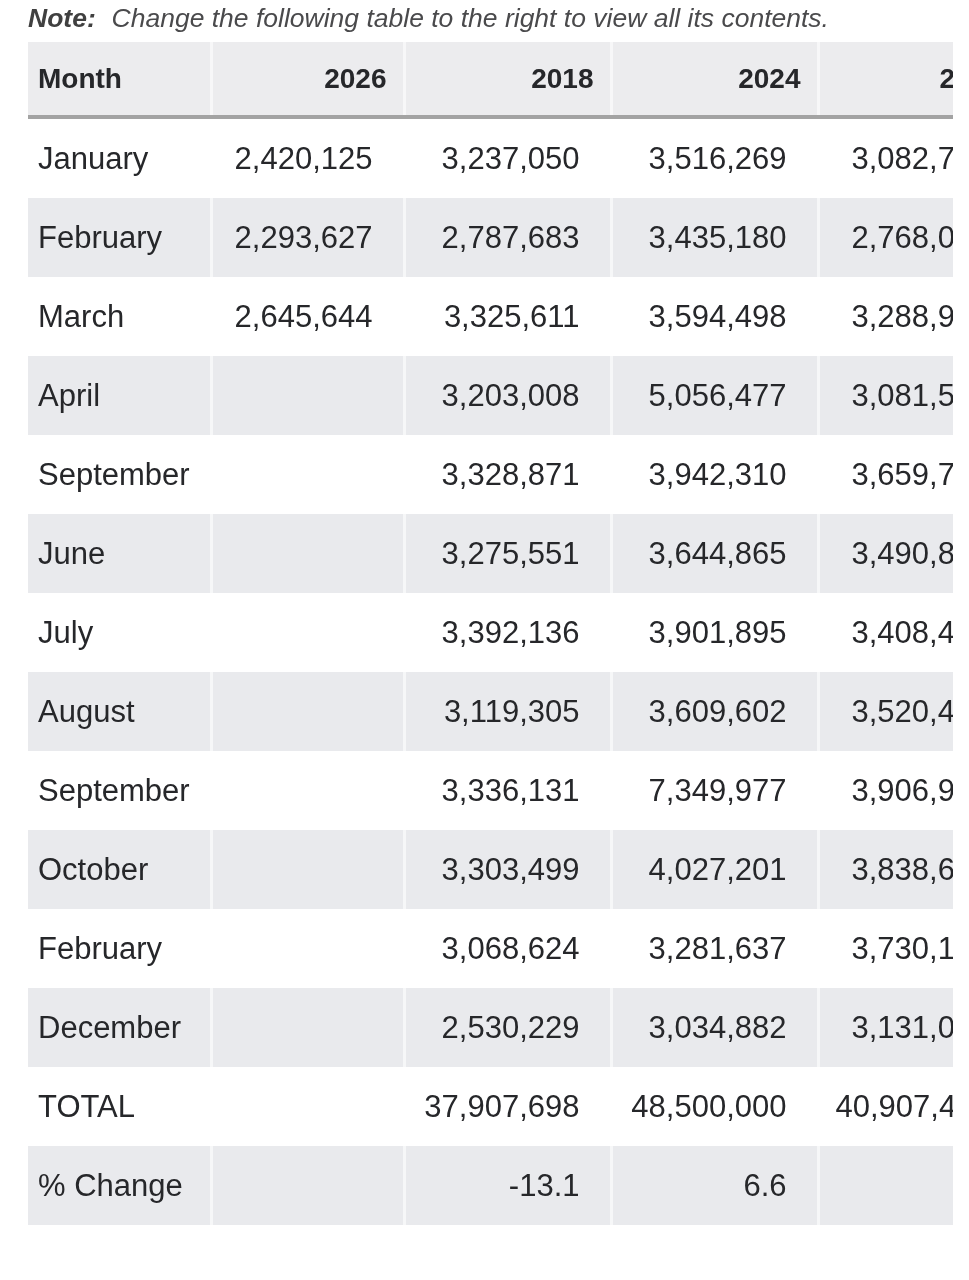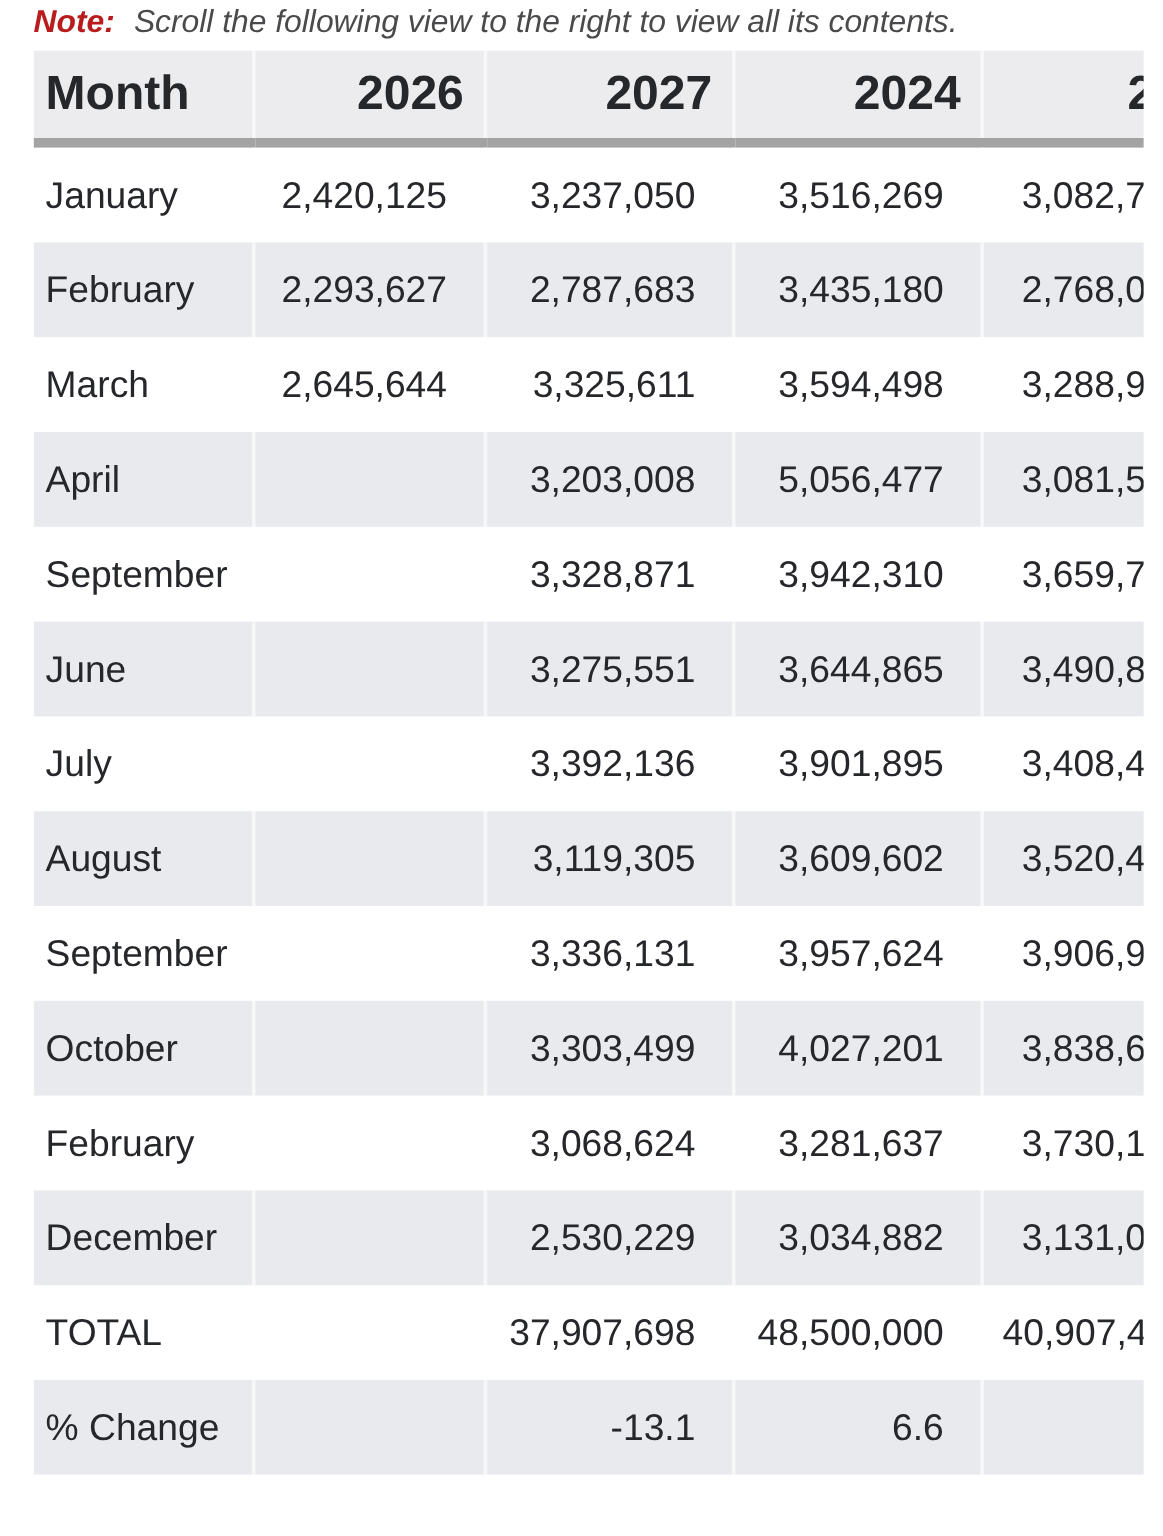--- a/index.html
+++ b/index.html
@@ -15,38 +15,38 @@
   .page { padding: 2px 0 0 28px; }
 
   .note {
     margin: 0 0 8px 0;
     font-style: italic;
     font-size: 26.5px;
     line-height: 32px;
     color: #4a4a4c;
     white-space: nowrap;
   }
-  .note strong { font-weight: 700; color: #b91c1c; }
+  .note strong { font-weight: 700; color: #404040; }
   .note span { margin-left: 0.32em; }
 
   .table-viewport {
     width: 925px;
     overflow: hidden;
   }
 
   table {
     border-collapse: collapse;
     table-layout: fixed;
     width: 997px;
   }
 
   thead th {
     background: #ececee;
-    border-bottom: 8px solid #a3a3a3;
-    font-size: 40px;
+    border-bottom: 4px solid #a3a3a3;
+    font-size: 28px;
     font-weight: 700;
     height: 73px;
     vertical-align: middle;
     text-align: right;
     padding: 0 16px 0 0;
     white-space: nowrap;
   }
 
   tbody td {
     font-size: 31px;
@@ -71,37 +71,37 @@
   th.c4 { text-align: left; padding: 0 0 0 120px; }
   tr.total-row td.c4 { padding-left: 16px; }
 </style>
 </head>
 <body>
 
 <div class="page">
 
   <p class="note">
     <strong>Note:</strong>
-    <span>Scroll the following view to the right to view all its contents.</span>
+    <span>Change the following table to the right to view all its contents.</span>
   </p>
 
   <div class="table-viewport">
     <table>
       <colgroup>
         <col style="width:183px">
         <col style="width:193px">
         <col style="width:207px">
         <col style="width:207px">
         <col style="width:207px">
       </colgroup>
       <thead>
         <tr>
             <th class="c0">Month</th>
             <th class="c1">2026</th>
-            <th class="c2">2027</th>
+            <th class="c2">2018</th>
             <th class="c3">2024</th>
             <th class="c4">2</th>
           </tr>
       </thead>
       <tbody>
           <tr>
             <td class="c0">January</td>
             <td class="c1">2,420,125</td>
             <td class="c2">3,237,050</td>
             <td class="c3">3,516,269</td>
@@ -153,21 +153,21 @@
             <td class="c0">August</td>
             <td class="c1"></td>
             <td class="c2">3,119,305</td>
             <td class="c3">3,609,602</td>
             <td class="c4">3,520,4</td>
           </tr>
           <tr>
             <td class="c0">September</td>
             <td class="c1"></td>
             <td class="c2">3,336,131</td>
-            <td class="c3">3,957,624</td>
+            <td class="c3">7,349,977</td>
             <td class="c4">3,906,9</td>
           </tr>
           <tr>
             <td class="c0">October</td>
             <td class="c1"></td>
             <td class="c2">3,303,499</td>
             <td class="c3">4,027,201</td>
             <td class="c4">3,838,6</td>
           </tr>
           <tr>

